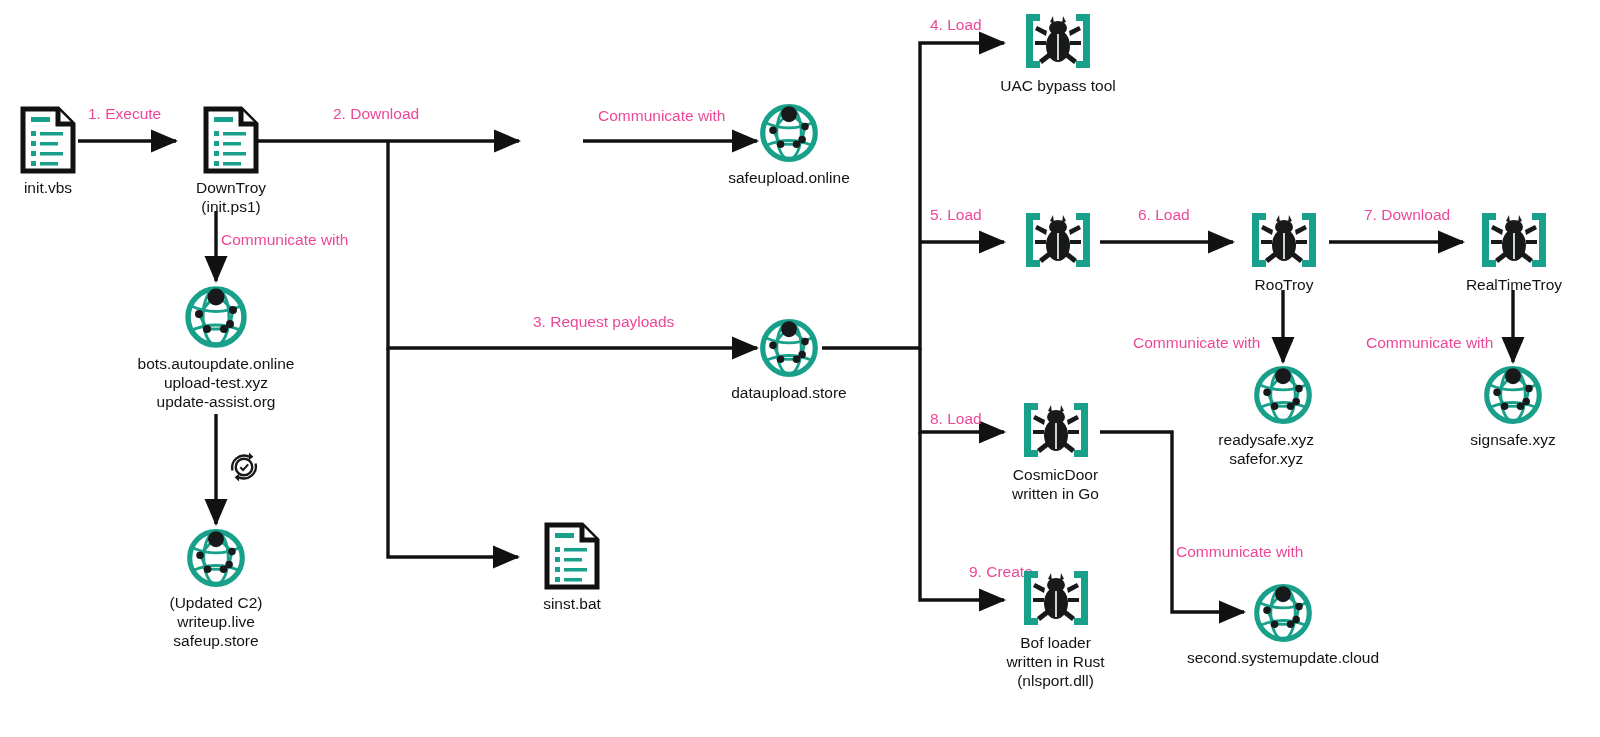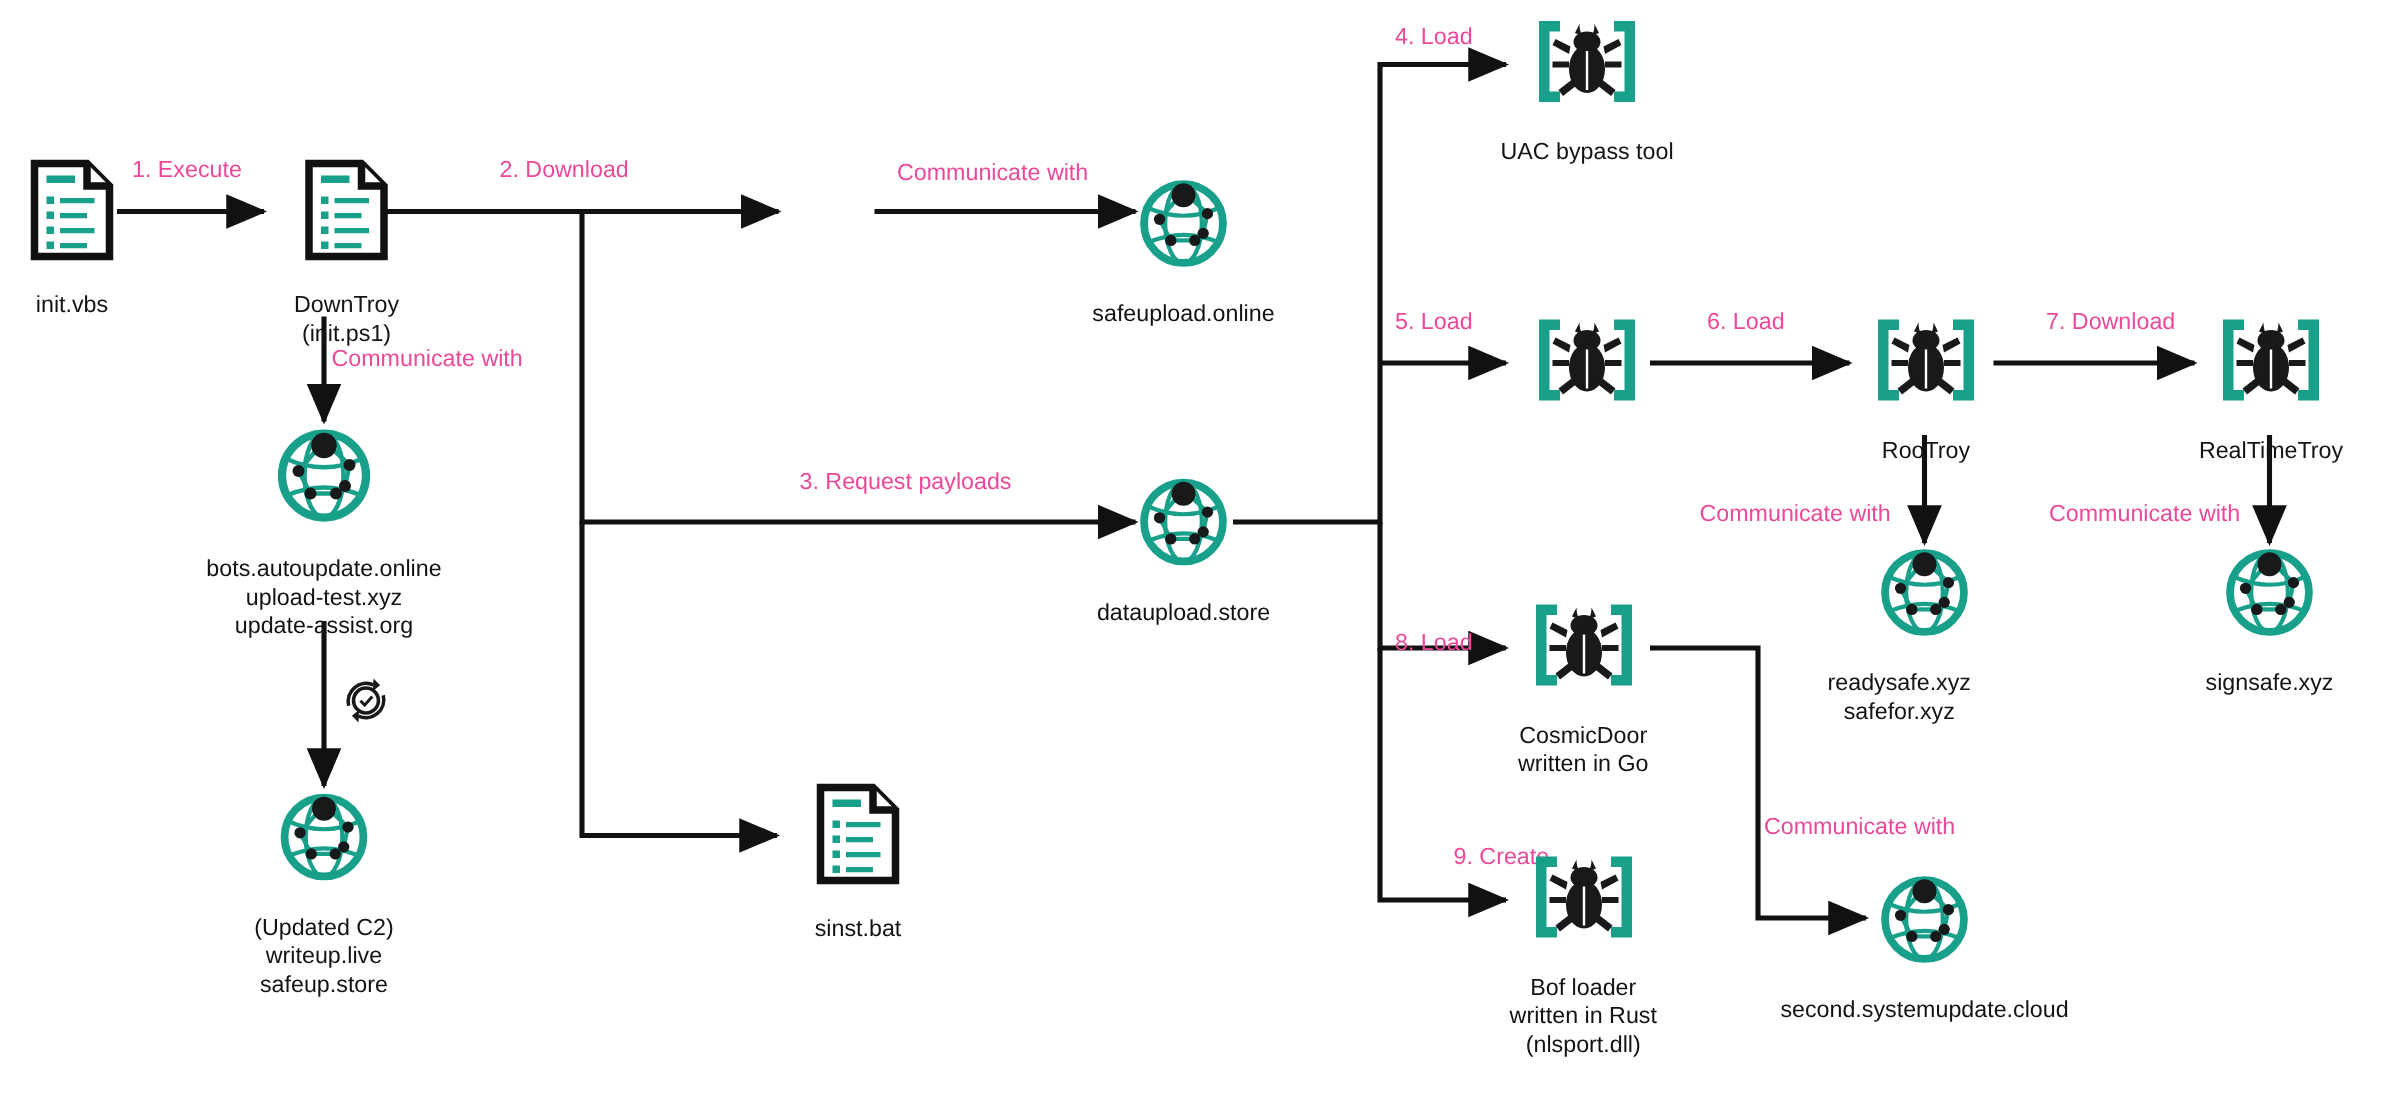--- a/index.html
+++ b/index.html
@@ -1,20 +1,20 @@
 <!DOCTYPE html>
 <html><head>
 <meta charset="utf-8">
 <style>
   html,body{margin:0;padding:0;background:#ffffff;}
   body{font-family:"Liberation Sans","DejaVu Sans",sans-serif;color:#111111;}
   #canvas{position:relative;width:1600px;height:737px;background:#ffffff;overflow:hidden;}
 
   .node{position:absolute;display:flex;flex-direction:column;align-items:center;}
-  .node .caption{margin-top:20px;font-size:15.5px;line-height:19px;text-align:center;color:#131313;white-space:nowrap;}
+  .node .caption{margin-top:4px;font-size:15.5px;line-height:19px;text-align:center;color:#131313;white-space:nowrap;}
 
   .edge-label{position:absolute;font-size:15.5px;line-height:18px;color:#ec4899;white-space:nowrap;}
 
   svg.wires{position:absolute;left:0;top:0;width:1600px;height:737px;pointer-events:none;}
 
   .doc-ico,.globe-ico,.mal-ico,.sync-ico{display:block;}
 </style>
 </head>
 <body>
 
@@ -61,21 +61,21 @@
 
   <div class="edge-label" style="left:88px;top:105px;">1. Execute</div>
   <div class="edge-label" style="left:333px;top:105px;">2. Download</div>
   <div class="edge-label" style="left:221px;top:231px;">Communicate with</div>
   <div class="edge-label" style="left:598px;top:107px;">Communicate with</div>
   <div class="edge-label" style="left:533px;top:313px;">3. Request payloads</div>
   <div class="edge-label" style="left:930px;top:16px;">4. Load</div>
   <div class="edge-label" style="left:930px;top:206px;">5. Load</div>
   <div class="edge-label" style="left:1138px;top:206px;">6. Load</div>
   <div class="edge-label" style="left:1364px;top:206px;">7. Download</div>
-  <div class="edge-label" style="left:930px;top:420px;">8. Load</div>
+  <div class="edge-label" style="left:930px;top:410px;">8. Load</div>
   <div class="edge-label" style="left:969px;top:563px;">9. Create</div>
   <div class="edge-label" style="left:1133px;top:334px;">Communicate with</div>
   <div class="edge-label" style="left:1366px;top:334px;">Communicate with</div>
   <div class="edge-label" style="left:1176px;top:543px;">Communicate with</div>
 
   <div class="node" style="left:8px;top:106px;width:80px;">
     <svg class="doc-ico" width="56" height="68" viewBox="0 0 56 68">
       <path d="M3,3 H38 L53,18 V65 H3 Z" fill="#ffffff" stroke="#111111" stroke-width="5"></path>
       <path d="M38,3 V18 H53" fill="#ffffff" stroke="#111111" stroke-width="5"></path>
       <rect x="11" y="11" width="19" height="5" fill="#18a08a"></rect>
@@ -201,21 +201,21 @@
       <circle cx="41" cy="45" r="4" fill="#17191a"></circle>
       <circle cx="47" cy="40" r="4" fill="#17191a"></circle>
     </svg>
     <div class="caption">
       <div>(Updated C2)</div>
       <div>writeup.live</div>
       <div>safeup.store</div>
     </div>
   </div>
 
-  <div class="node" style="left:724px;top:118px;width:130px;justify-content:space-between;">
+  <div class="node" style="left:724px;top:102px;width:130px;justify-content:space-between;">
     <svg class="globe-ico" width="62" height="62" viewBox="0 0 66 66">
       <circle cx="33" cy="33" r="28" fill="none" stroke="#18a08a" stroke-width="5.5"></circle>
       <g fill="none" stroke="#18a08a" stroke-width="3">
         <ellipse cx="33" cy="33" rx="13" ry="28"></ellipse>
         <path d="M8,22 Q33,33 58,22"></path>
         <path d="M9,46 Q33,36 57,46"></path>
         <path d="M33,10 L16,30"></path>
           <path d="M33,10 L50,26"></path>
         <path d="M16,30 L24,45"></path>
           <path d="M50,26 L47,40"></path>

